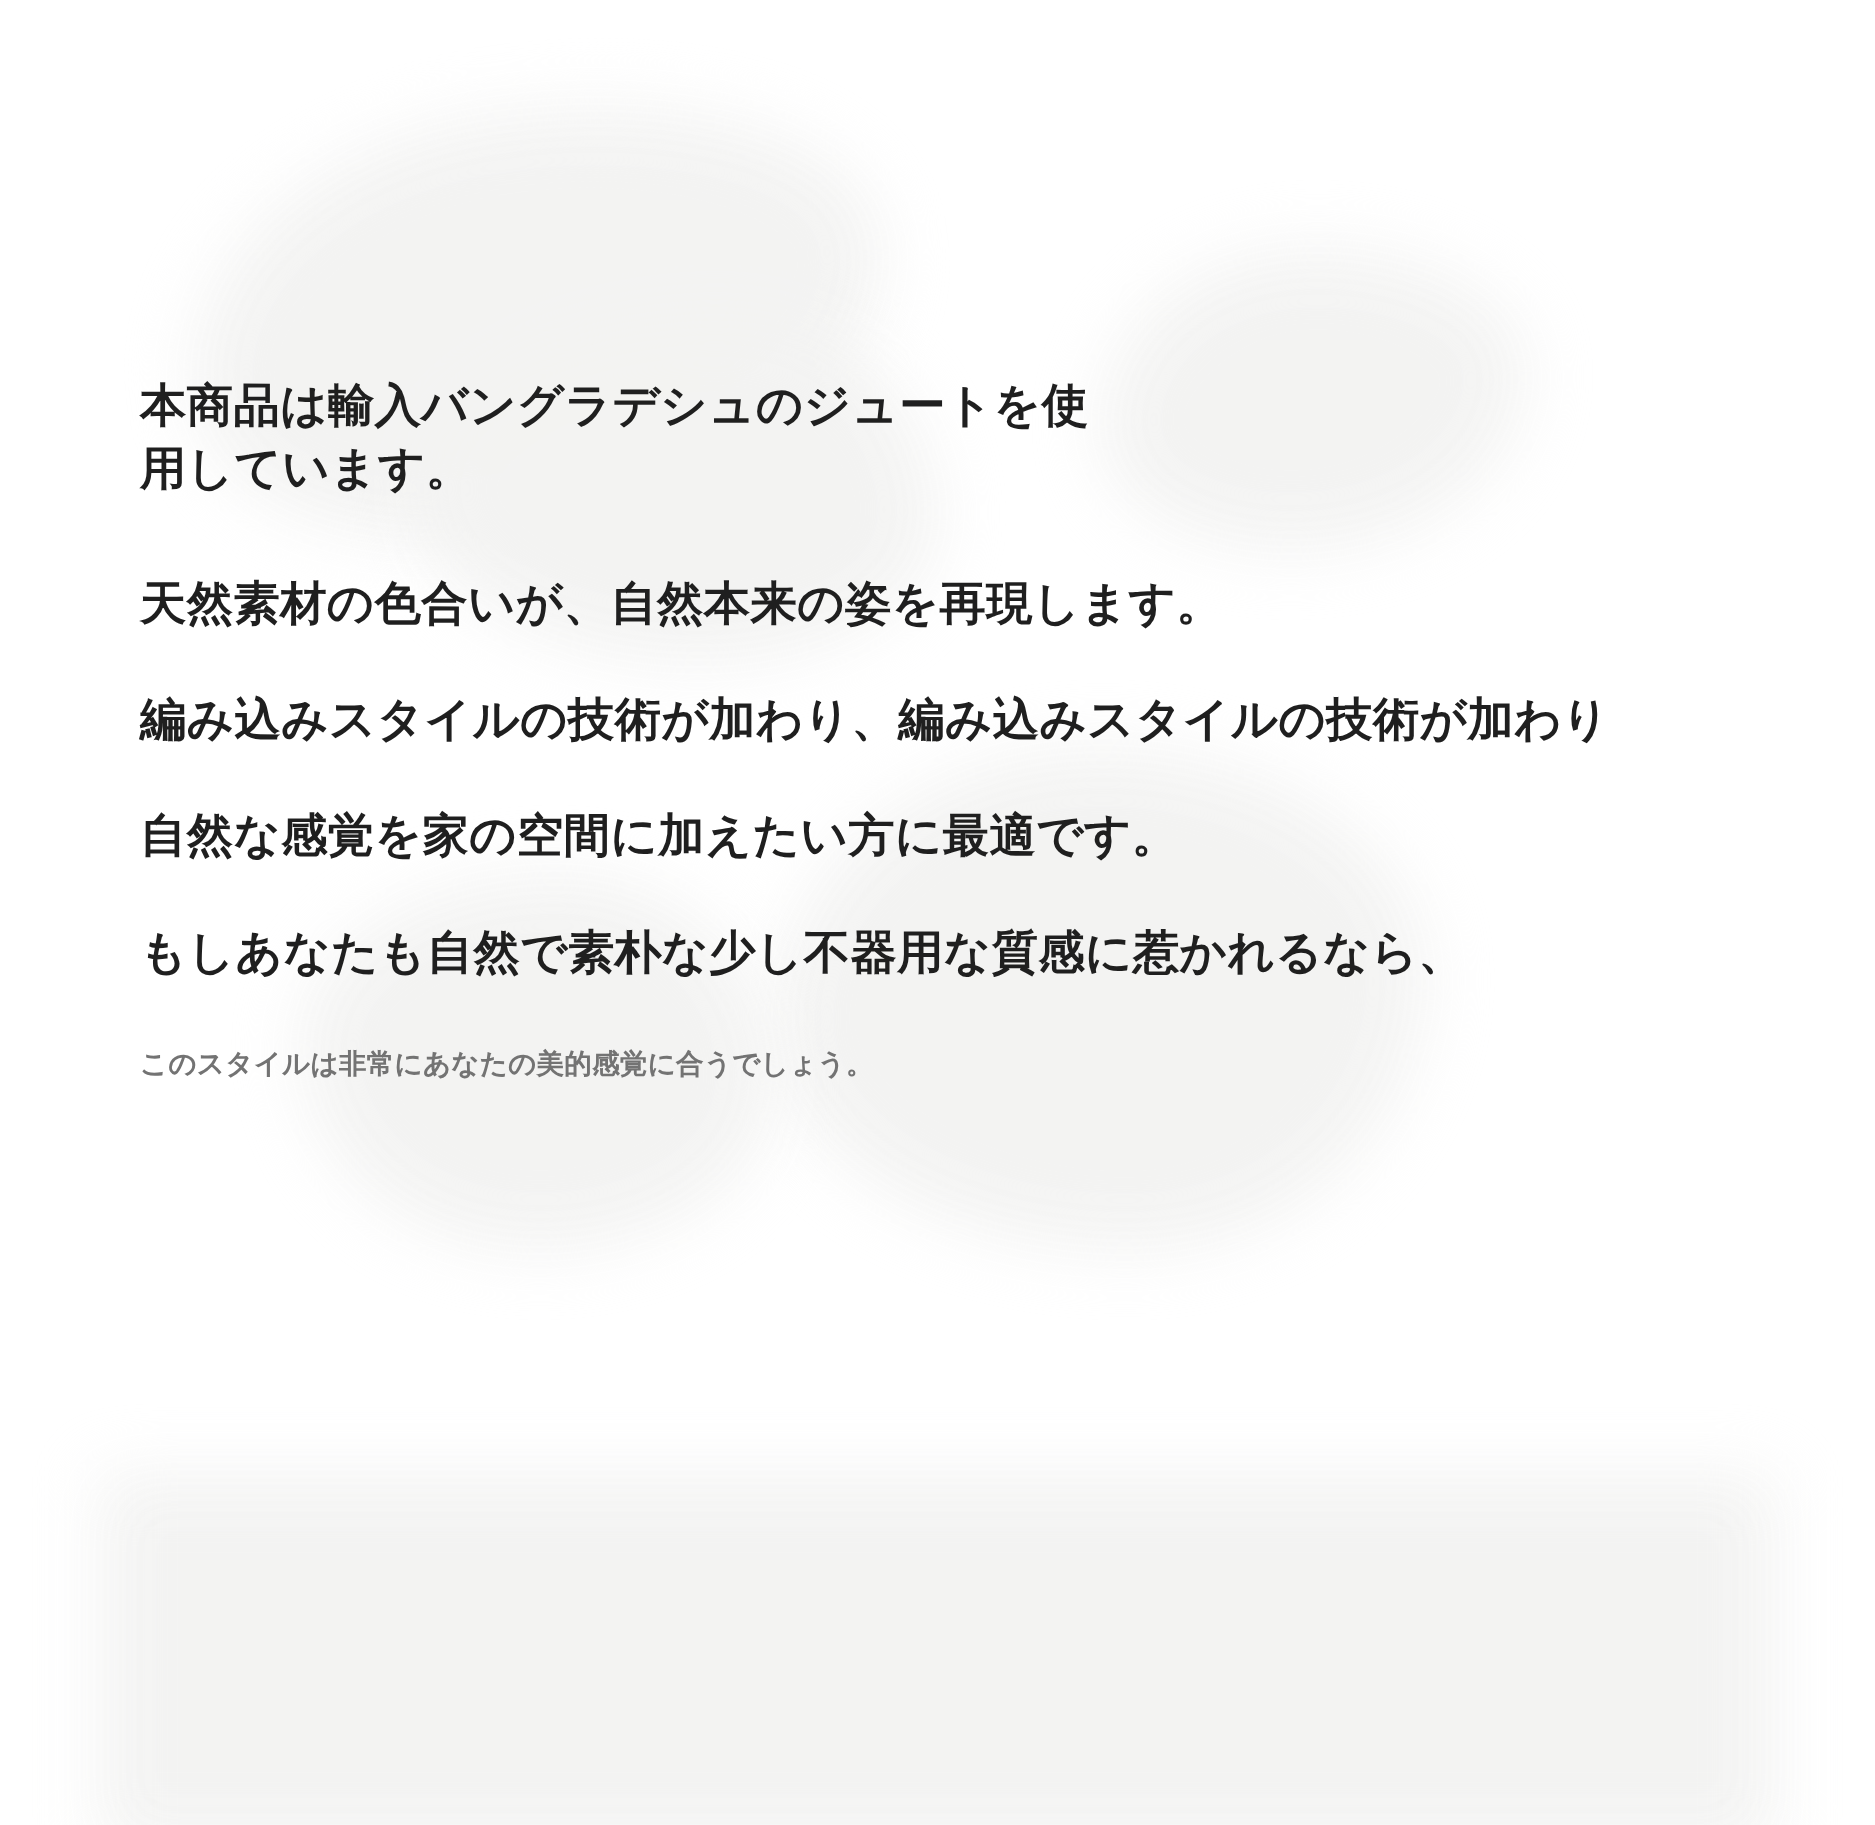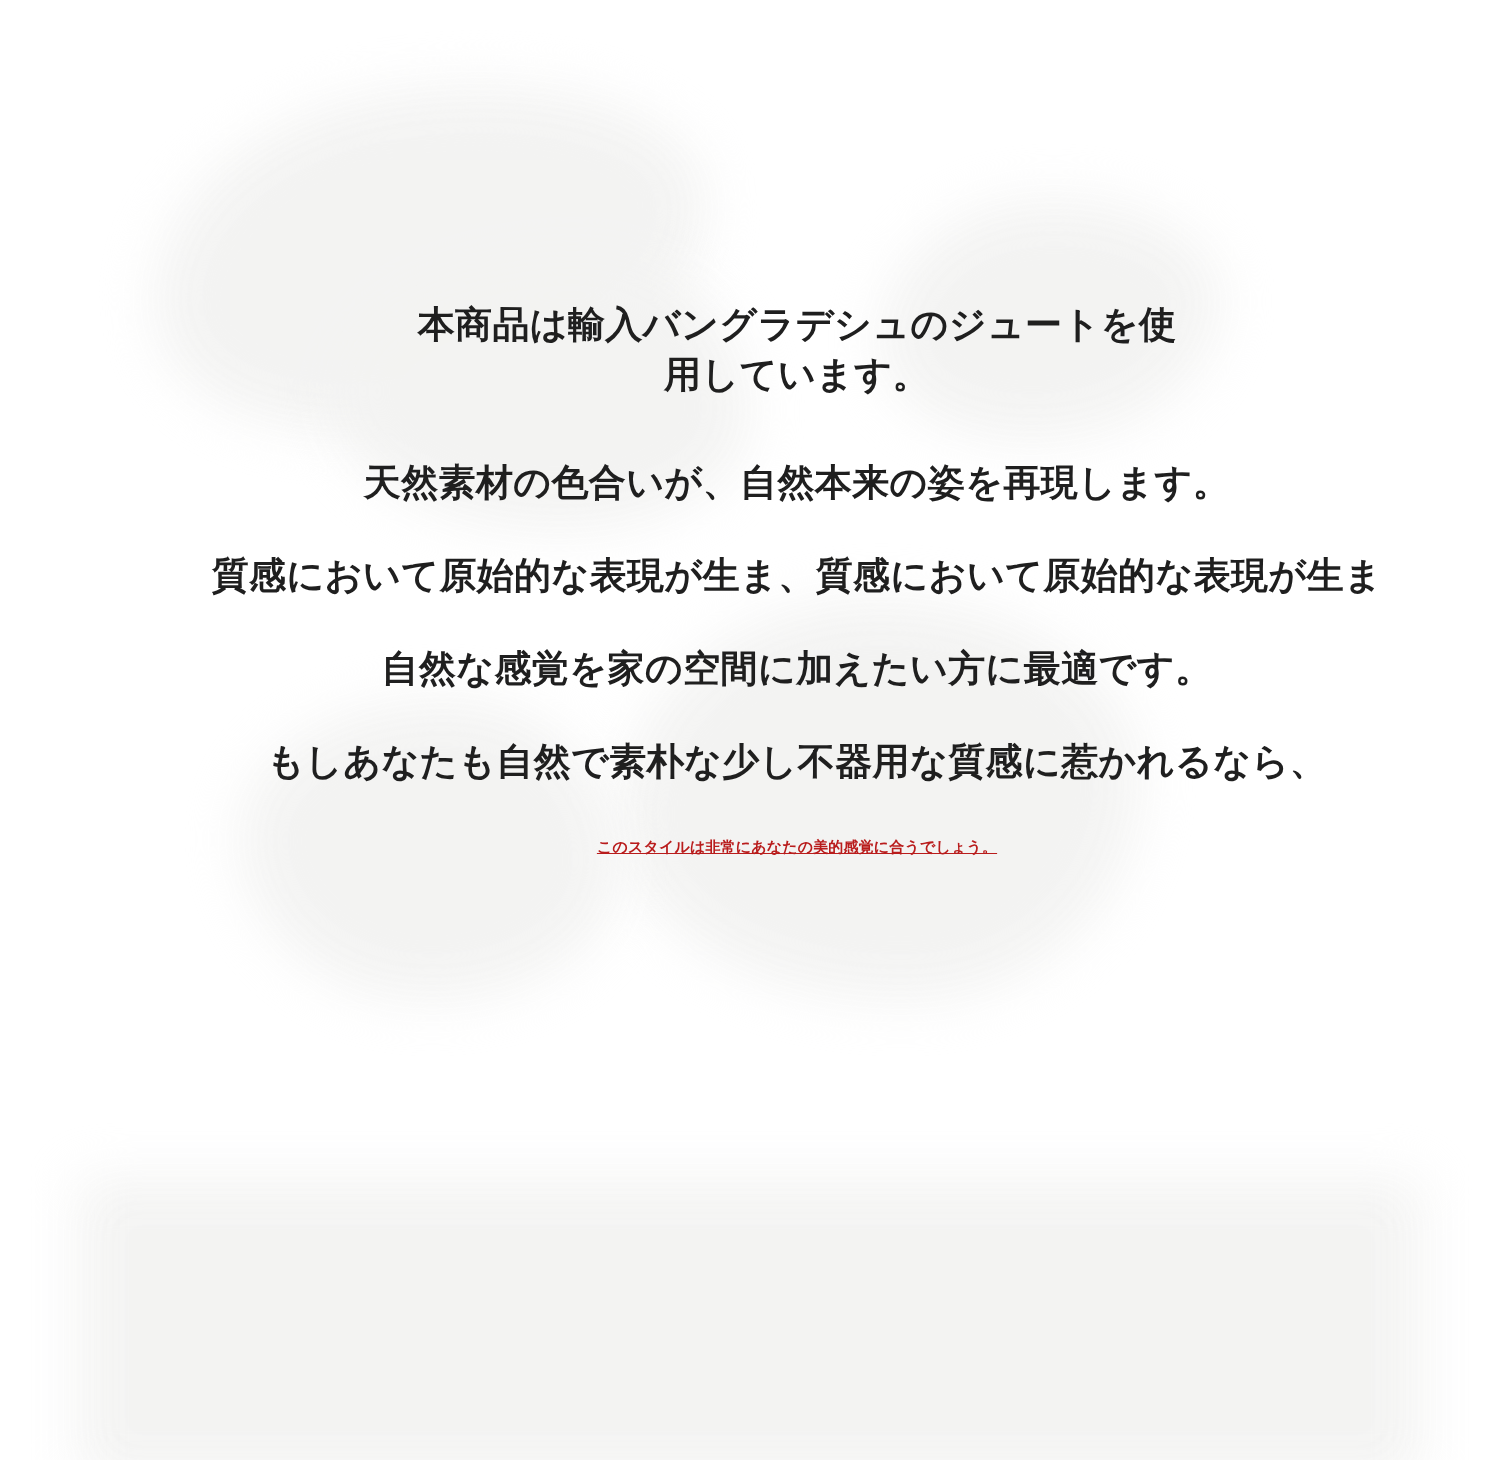--- a/index.html
+++ b/index.html
@@ -80,21 +80,20 @@
     left: 112px;
     top: 300px;
     width: 1370px;
   }
 
   .para {
     font-weight: 700;
     color: #1f1f1f;
     letter-spacing: 0.01em;
     white-space: pre-line;
-    text-align: center;
   }
 
   .p-lead {
     font-size: 37px;
     line-height: 1.35;
     margin: 0 0 64px 0;
   }
 
   .p-body {
     font-size: 37px;
@@ -108,26 +107,25 @@
   }
 
   .p-closing {
     font-size: 37px;
     line-height: 1.0;
     margin: 0 0 56px 0;
     white-space: nowrap;
   }
 
   .p-note {
-    font-size: 15px;
+    font-size: 22px;
     font-weight: 700;
     line-height: 1.4;
     margin: 0;
-    color: #b91c1c;
-    text-decoration: underline;
+    color: #737373;
   }
 </style>
 </head>
 <body>
 
 <div class="page">
 
   <div class="bg-art">
     <div class="blob blob-a"></div>
     <div class="blob blob-b"></div>
@@ -137,21 +135,21 @@
     <div class="blob blob-f"></div>
   </div>
 
   <div class="content">
 
     <p class="para p-lead">本商品は輸入バングラデシュのジュートを使
 用しています。</p>
 
     <p class="para p-body">天然素材の色合いが、自然本来の姿を再現します。</p>
 
-    <p class="para p-body">質感において原始的な表現が生ま、質感において原始的な表現が生ま</p>
+    <p class="para p-body">編み込みスタイルの技術が加わり、編み込みスタイルの技術が加わり</p>
 
 
     <p class="para p-closing">自然な感覚を家の空間に加えたい方に最適です。</p>
 
     <p class="para p-closing">もしあなたも自然で素朴な少し不器用な質感に惹かれるなら、</p>
 
     <p class="para p-note">このスタイルは非常にあなたの美的感覚に合うでしょう。</p>
 
   </div>
 </div>

